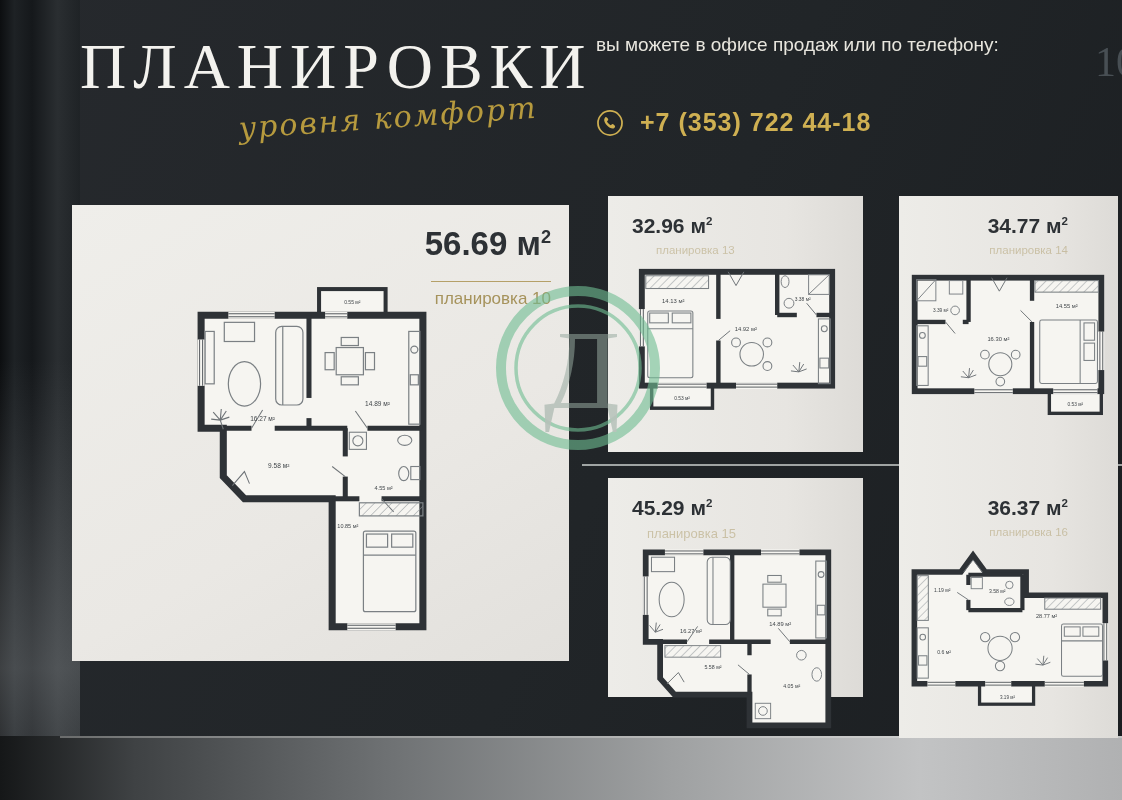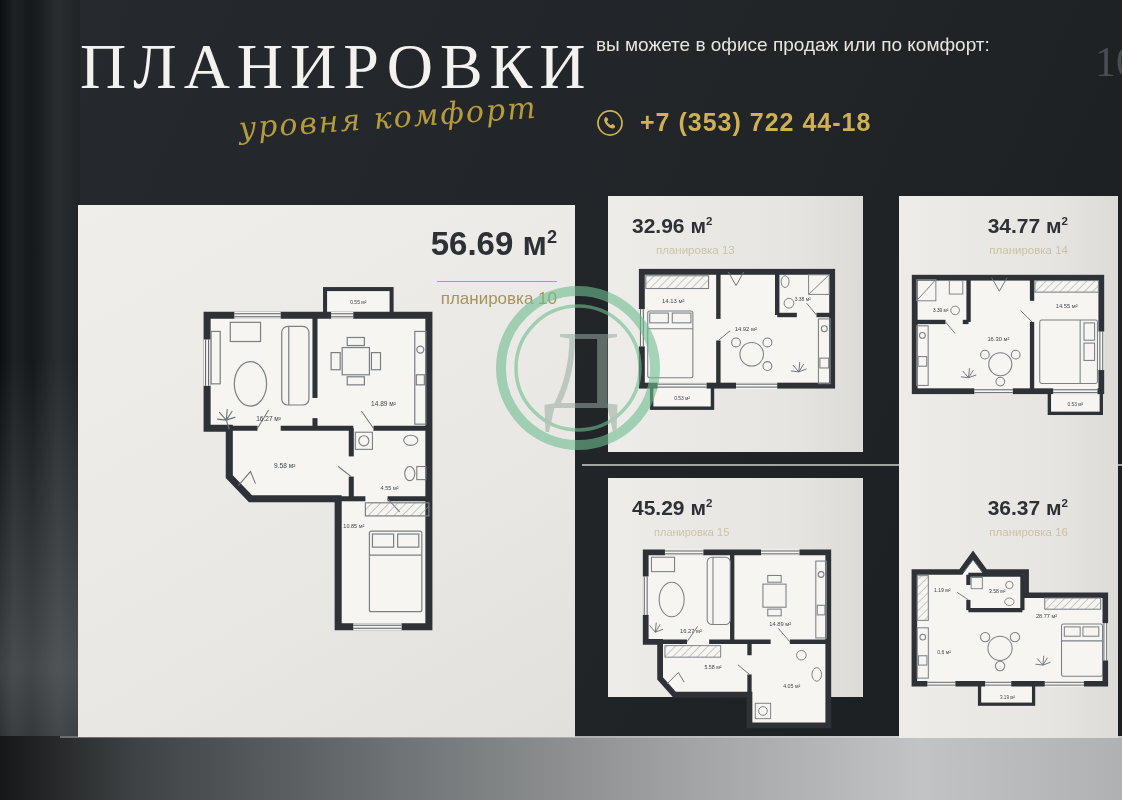--- a/index.html
+++ b/index.html
@@ -44,34 +44,34 @@
 </head>
 <body>
 
 <div class="spine"></div>
 <div class="surface"></div>
 <div class="divider-line"></div>
 
 <div class="page-title">ПЛАНИРОВКИ</div>
 <div class="tagline">уровня комфорт</div>
 <div class="info">
-  <div>вы можете в офисе продаж или по комфорт:</div>
+  <div>вы можете в офисе продаж или по телефону:</div>
 </div>
 <div class="phone-row">
   <span style="display:inline-flex;">
     <svg width="28" height="28" viewBox="0 0 24 24">
       <circle cx="12" cy="12" r="10.3" fill="none" stroke="#cfb052" stroke-width="1.5"></circle>
       <path d="M8.3 6.9c.9 0 2.2 1.5 2.2 2.3 0 .5-.7 1-1.1 1.4.5 1.4 1.9 2.8 3.3 3.3.4-.4.9-1.1 1.4-1.1.8 0 2.3 1.3 2.3 2.2 0 .8-1.2 1.8-2.1 1.8-3 0-7.3-4.3-7.3-7.3 0-.9 1-2.6 1.3-2.6z" fill="#cfb052"></path>
     </svg>
   </span>
   <span class="phone-num">+7 (353) 722 44-18</span>
 </div>
 <div class="page-num">10</div>
 
-<div class="card" style="left:78px;top:205px;width:497px;height:532px;">
+<div class="card" style="left:72px;top:205px;width:497px;height:456px;">
   <div class="area-title ta-r" style="right:18px;top:20px;font-size:33px;">
     <span>56.69</span><span class="unit">&nbsp;<span>м</span><sup>2</sup></span>
   </div>
   <div class="gold-line" style="right:18px;top:76px;width:120px;"></div>
   <div class="plan-sub" style="right:18px;top:84px;font-size:17px;">планировка 10</div>
 
   <svg class="fp" style="left:124px;top:74px;" viewBox="0 0 230 370" width="232" height="373">
     <defs>
         <pattern id="h12" width="6" height="6" patternUnits="userSpaceOnUse" patternTransform="rotate(45)">
           <line x1="0" y1="0" x2="0" y2="6" stroke="#909699" stroke-width="1"></line>
@@ -295,21 +295,21 @@
       <text x="166" y="46">14.55 м²</text>
       <text x="175" y="147" font-size="5">0.53 м²</text>
     </g>
   </svg>
 </div>
 
 <div class="card right-col" style="left:608px;top:478px;width:255px;height:219px;">
   <div class="area-title" style="left:24px;top:18px;font-size:21px;">
     <span>45.29</span><span class="unit">&nbsp;<span>м</span><sup>2</sup></span>
   </div>
-  <div class="plan-sub faint" style="left:22px;top:48px;font-size:11px;">планировка 15</div>
+  <div class="plan-sub faint" style="left:15px;top:48px;font-size:13px;">планировка 15</div>
   <svg class="fp" style="left:28px;top:60px;" viewBox="0 0 210 205" width="202" height="197">
     <defs>
         <pattern id="h15" width="6" height="6" patternUnits="userSpaceOnUse" patternTransform="rotate(45)">
           <line x1="0" y1="0" x2="0" y2="6" stroke="#909699" stroke-width="1"></line>
         </pattern>
       </defs>
     <path d="M10 15 H200 V195 H118 V163 H40 L25 146 V108 H10 Z" fill="#f6f5f1" stroke="#2e3236" stroke-width="6"></path>
     <g>
       <rect x="30" y="11.5" width="40" height="7" fill="#f6f5f1"></rect>
       <line x1="30" y1="13.5" x2="70" y2="13.5" stroke="#565b5f" stroke-width="1"></line>

